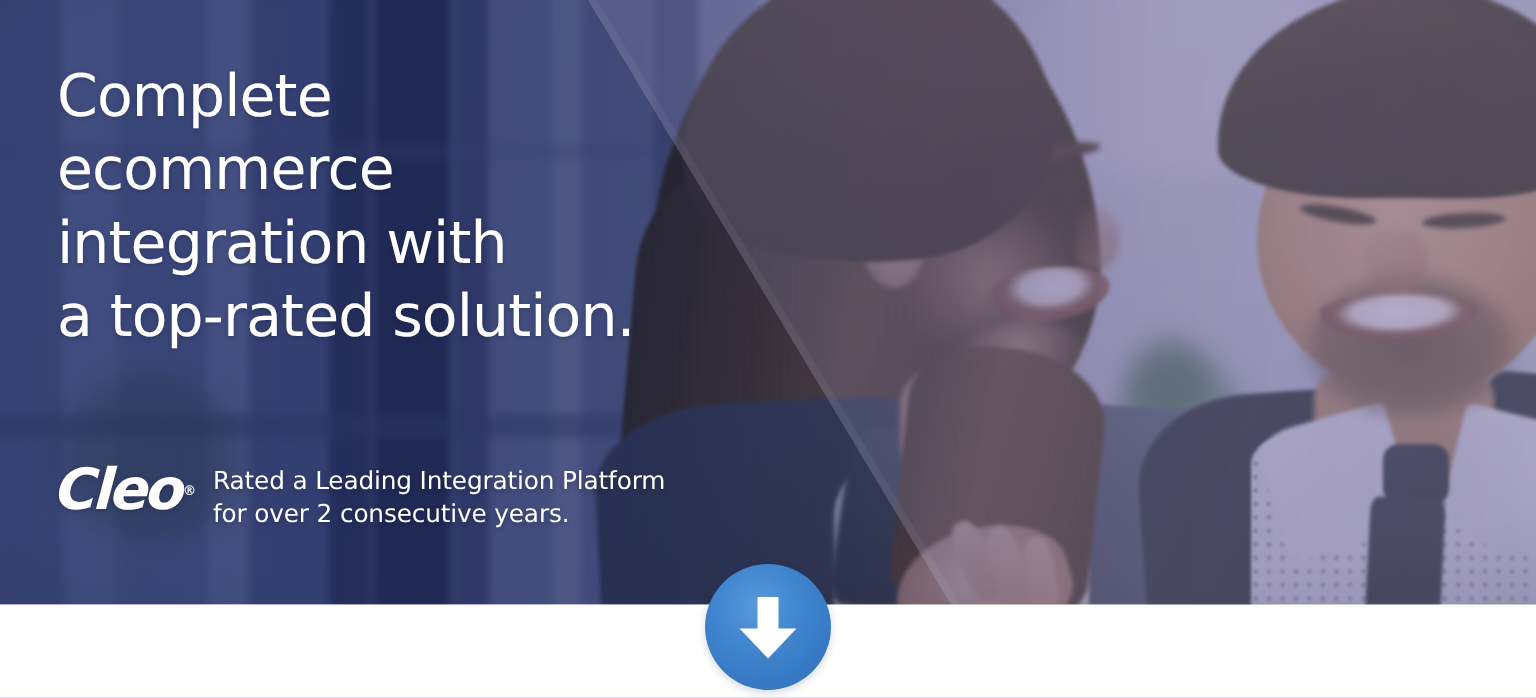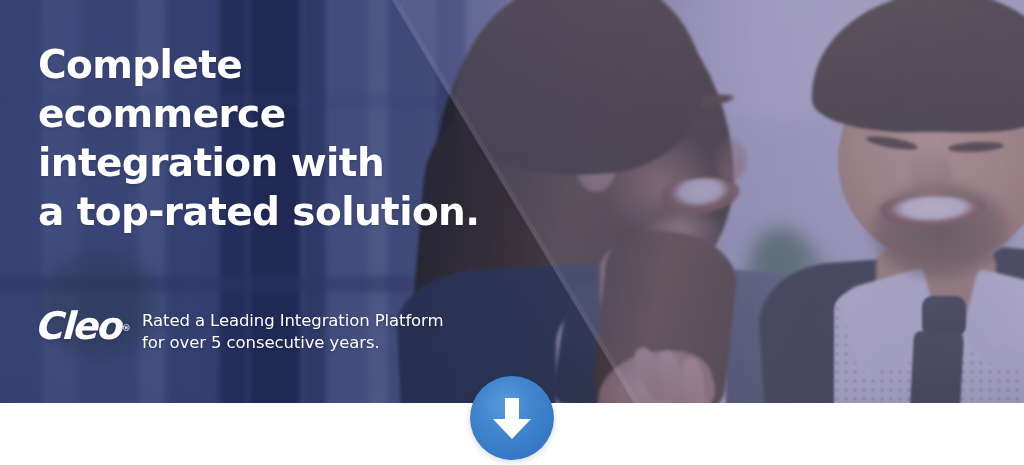--- a/index.html
+++ b/index.html
@@ -291,21 +291,21 @@
   .vig{
     position:absolute;inset:0;
     background:radial-gradient(125% 110% at 50% 46%,rgba(0,0,0,0) 52%,rgba(20,26,54,.30) 100%);
   }
 
   
   .headline{
     position:absolute;left:38px;top:40px;width:520px;
     color:#ffffff;
     font-family:"DejaVu Sans","Liberation Sans",sans-serif;
-    font-weight:700;
+    font-weight:400;
     font-size:39px;
     line-height:49px;
     letter-spacing:-.6px;
     text-shadow:0 1px 3px rgba(20,26,54,.28);
     white-space:pre-line;
   }
 
   .brandrow{
     position:absolute;left:38px;top:306px;
     display:flex;align-items:flex-start;gap:0px;
@@ -444,21 +444,21 @@
     <div class="headline">Complete
 ecommerce
 integration with
 a top-rated solution.</div>
 
     <div class="brandrow">
       <div class="logo">
         <span>Cleo</span><span class="logo-tm">®</span>
       </div>
       <div class="tagline">Rated a Leading Integration Platform
-for over 5 consecutive years.</div>
+for over 2 consecutive years.</div>
     </div>
   </div>
 
   <div class="bottombar"></div>
 
   <div class="scrollbtn" title="">
     <span>
       <svg width="46" height="48" viewBox="0 0 46 48" aria-hidden="true">
         <path d="M16 4 H30 V25 H42 L23 45 L4 25 H16 Z" fill="#ffffff"></path>
       </svg>

